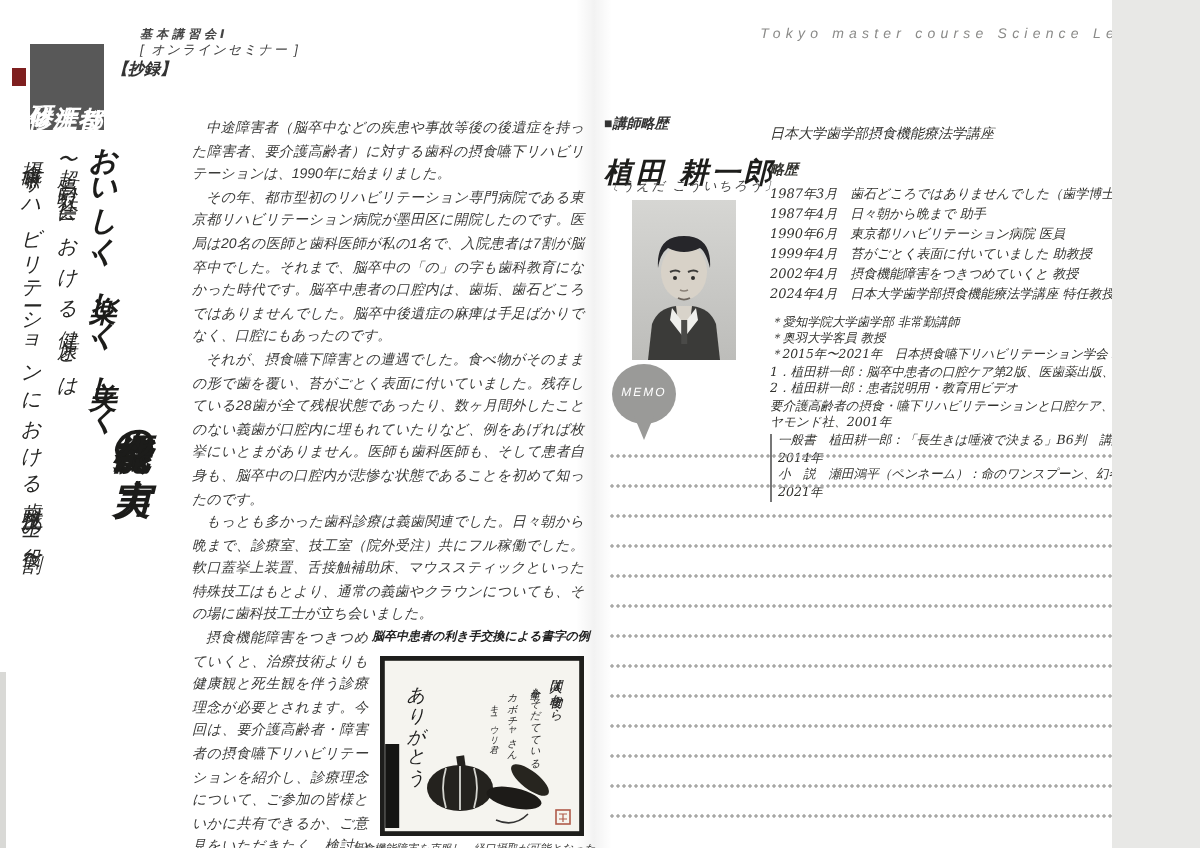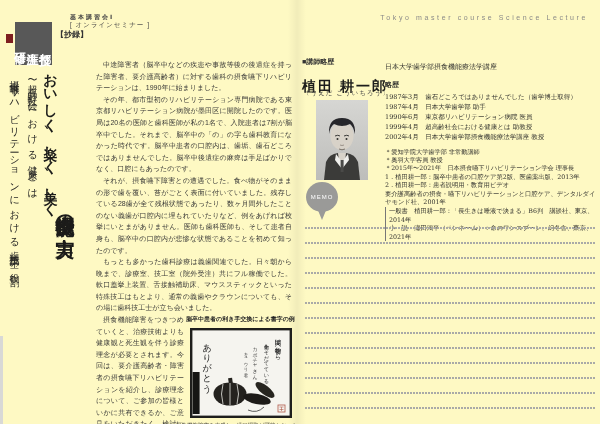--- a/index.html
+++ b/index.html
@@ -1,17 +1,17 @@
 <!DOCTYPE html>
 <html><head>
 <meta charset="utf-8">
 <style>
   html,body{margin:0;padding:0;background:#e8e8e6;}
-  #page{position:relative;width:600px;height:424px;background:#fef9c3;overflow:hidden;
-        font-family:"Liberation Sans","DejaVu Sans",sans-serif;color:#2e2e2c;}
+  #page{position:relative;width:556px;height:424px;background:#ffffff;overflow:hidden;
+        font-family:"Liberation Sans","DejaVu Sans",sans-serif;color:#2e2e2c;font-style:italic;}
   .serif{font-family:"DejaVu Serif","Liberation Serif",serif;}
   .v{writing-mode:vertical-rl;text-orientation:upright;}
   .abs{position:absolute;}
 
   
   #gutter{left:288px;top:0;width:18px;height:424px;
           background:linear-gradient(to right,rgba(0,0,0,0),rgba(0,0,0,0.05) 50%,rgba(0,0,0,0));}
   #edge-smudge{left:0;top:336px;width:3px;height:88px;background:#d9d9d6;}
 
   
@@ -153,24 +153,25 @@
       <path d="M23 49 q3 1.6 6 0" stroke="#6e665e" stroke-width="0.9" fill="none"></path>
     </g>
   </svg>
 
   <div class="abs" id="right-col">
     <div id="affil">日本大学歯学部摂食機能療法学講座</div>
     <div class="sec-label">略歴</div>
     <div id="career">
 
     <div>1987年3月　歯石どころではありませんでした（歯学博士取得）</div>
-        <div>1987年4月　日本大学歯学部 助手</div>
+        <div>1987年4月　日々朝から晩まで 助手</div>
         <div>1990年6月　東京都リハビリテーション病院 医員</div>
-        <div>1999年4月　超高齢社会における健康とは 助教授</div>
-        <div>2002年4月　日本大学歯学部摂食機能療法学講座 教授</div>
+        <div>1999年4月　苔がごとく表面に付いていました 助教授</div>
+        <div>2002年4月　摂食機能障害をつきつめていくと 教授</div>
+        <div>2024年4月　日本大学歯学部摂食機能療法学講座 特任教授</div>
       </div>
     <div id="positions">
 
     <div>＊愛知学院大学歯学部 非常勤講師</div>
         <div>＊奥羽大学客員 教授</div>
         <div>＊2015年〜2021年　日本摂食嚥下リハビリテーション学会 理事長</div>
       </div>
     <div id="books">
 
     <div>1．植田耕一郎：脳卒中患者の口腔ケア第2版、医歯薬出版、2013年</div>

